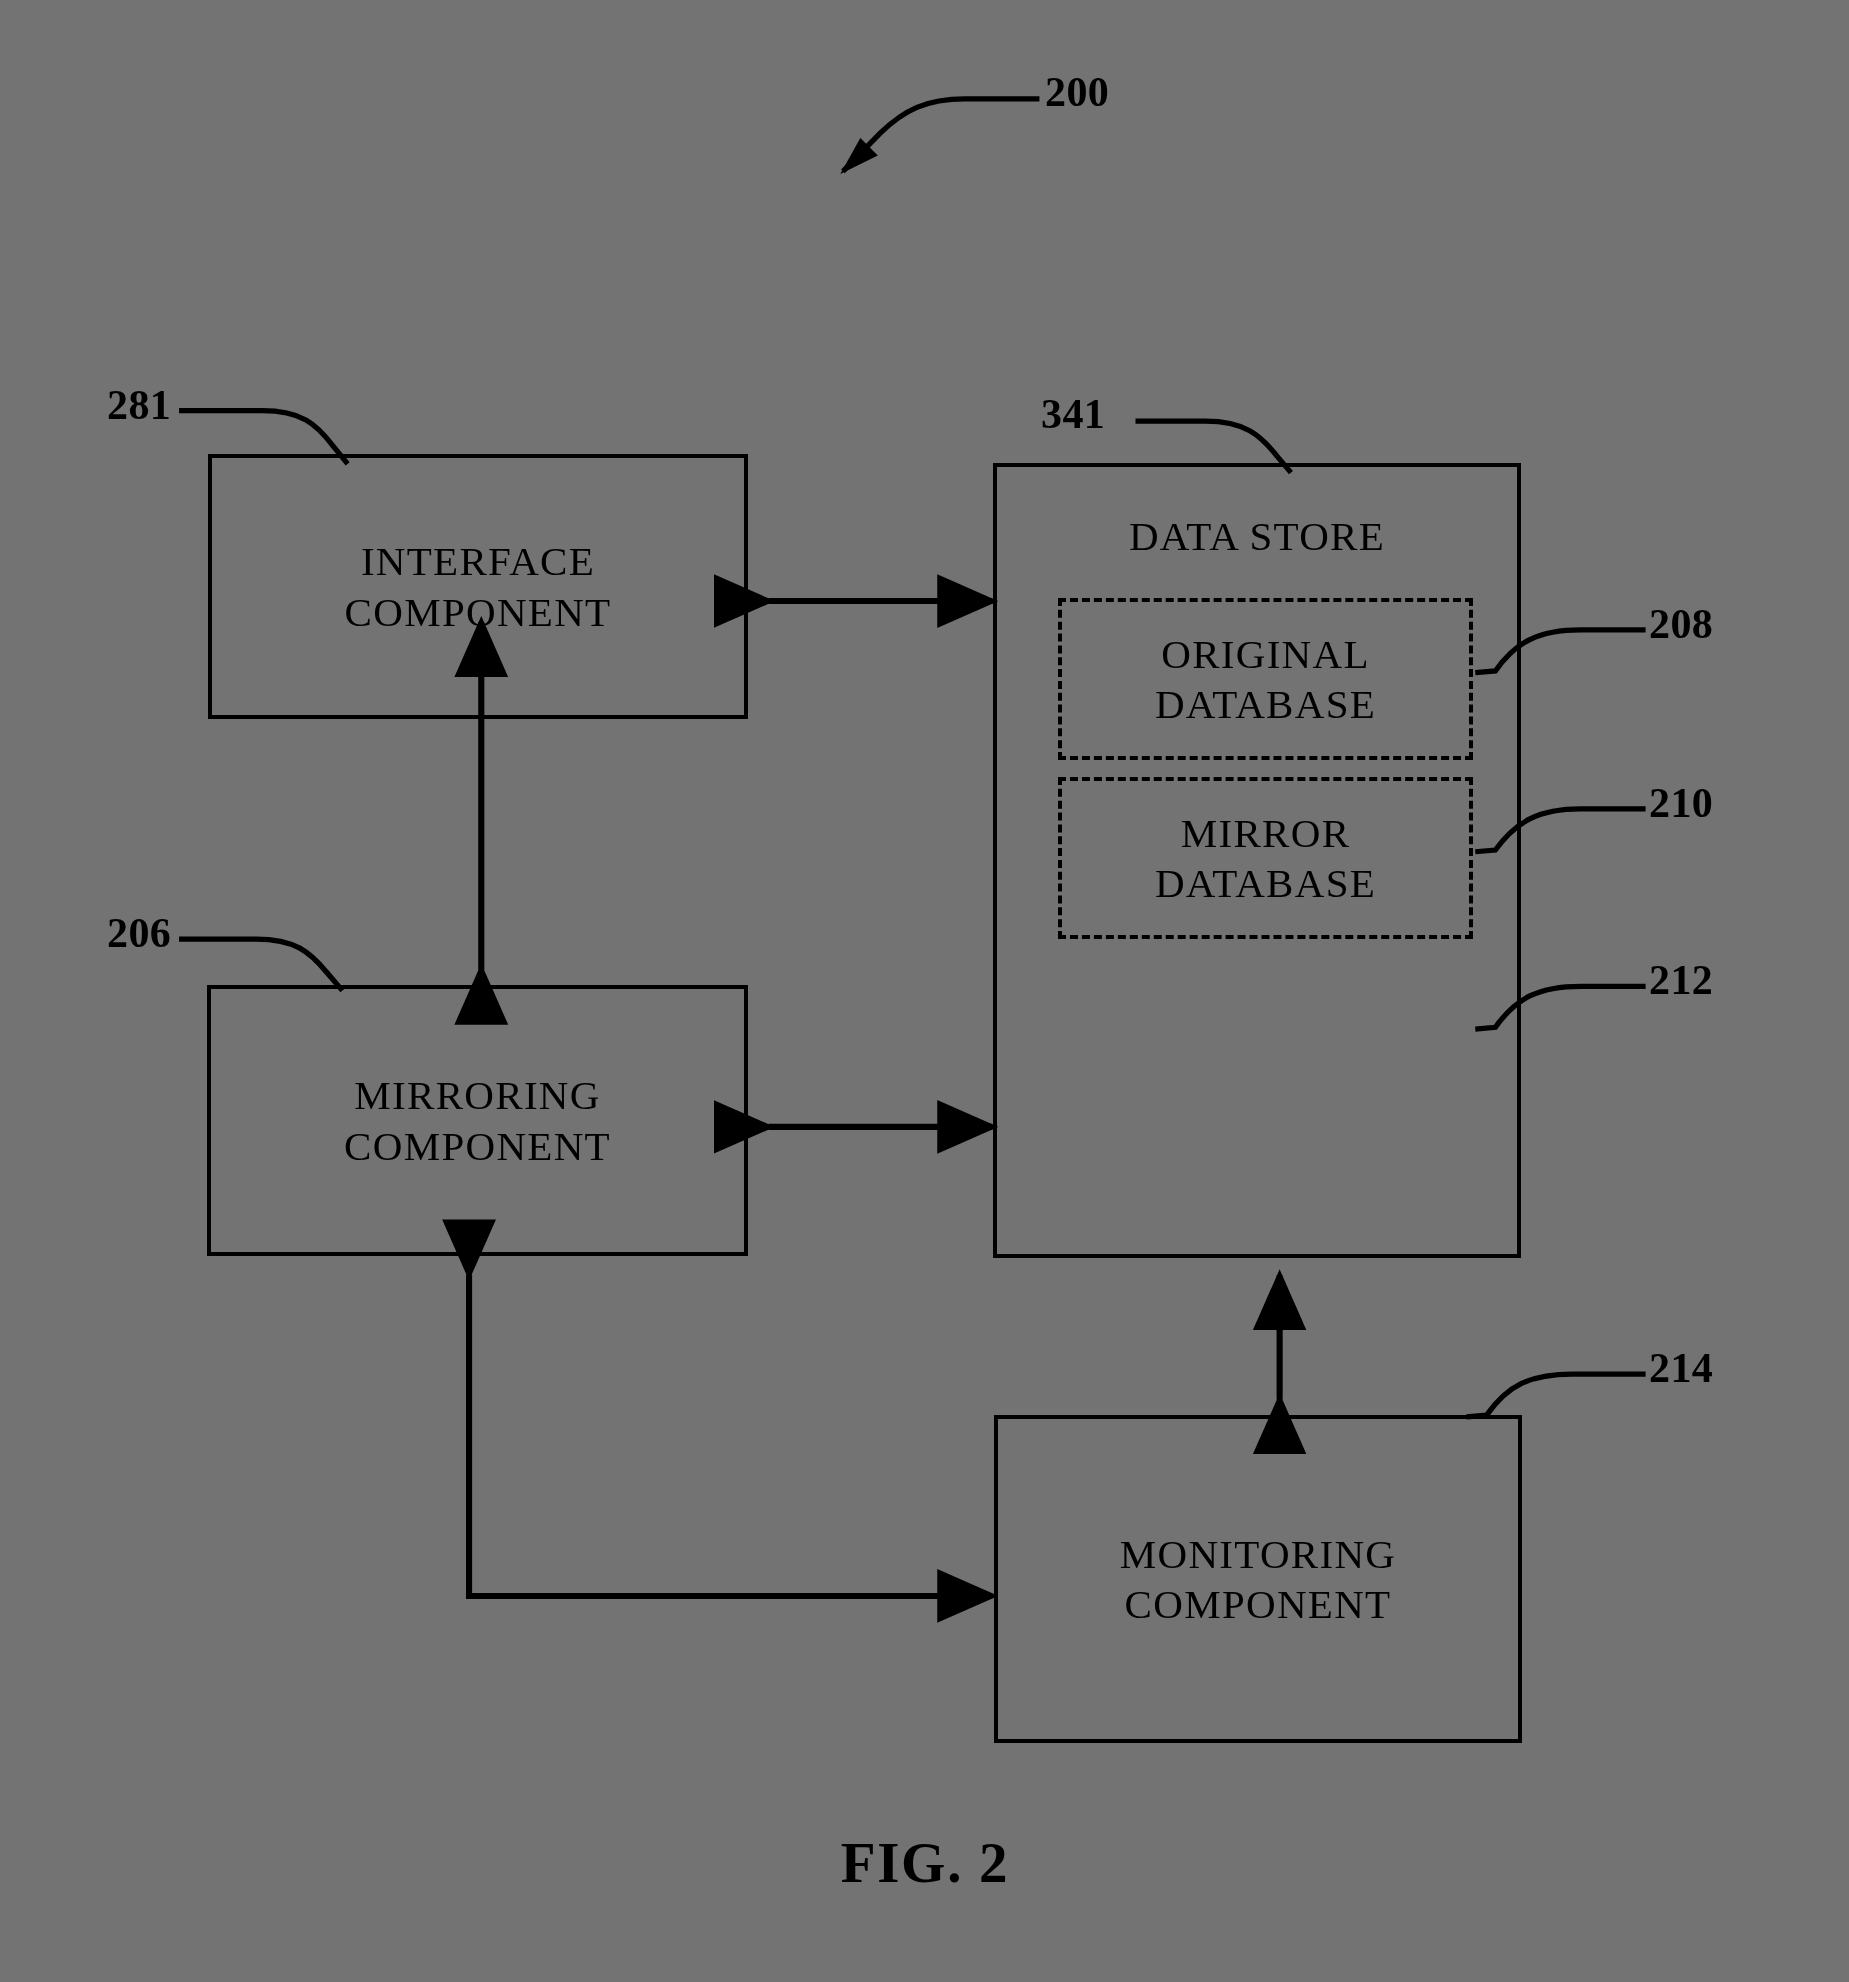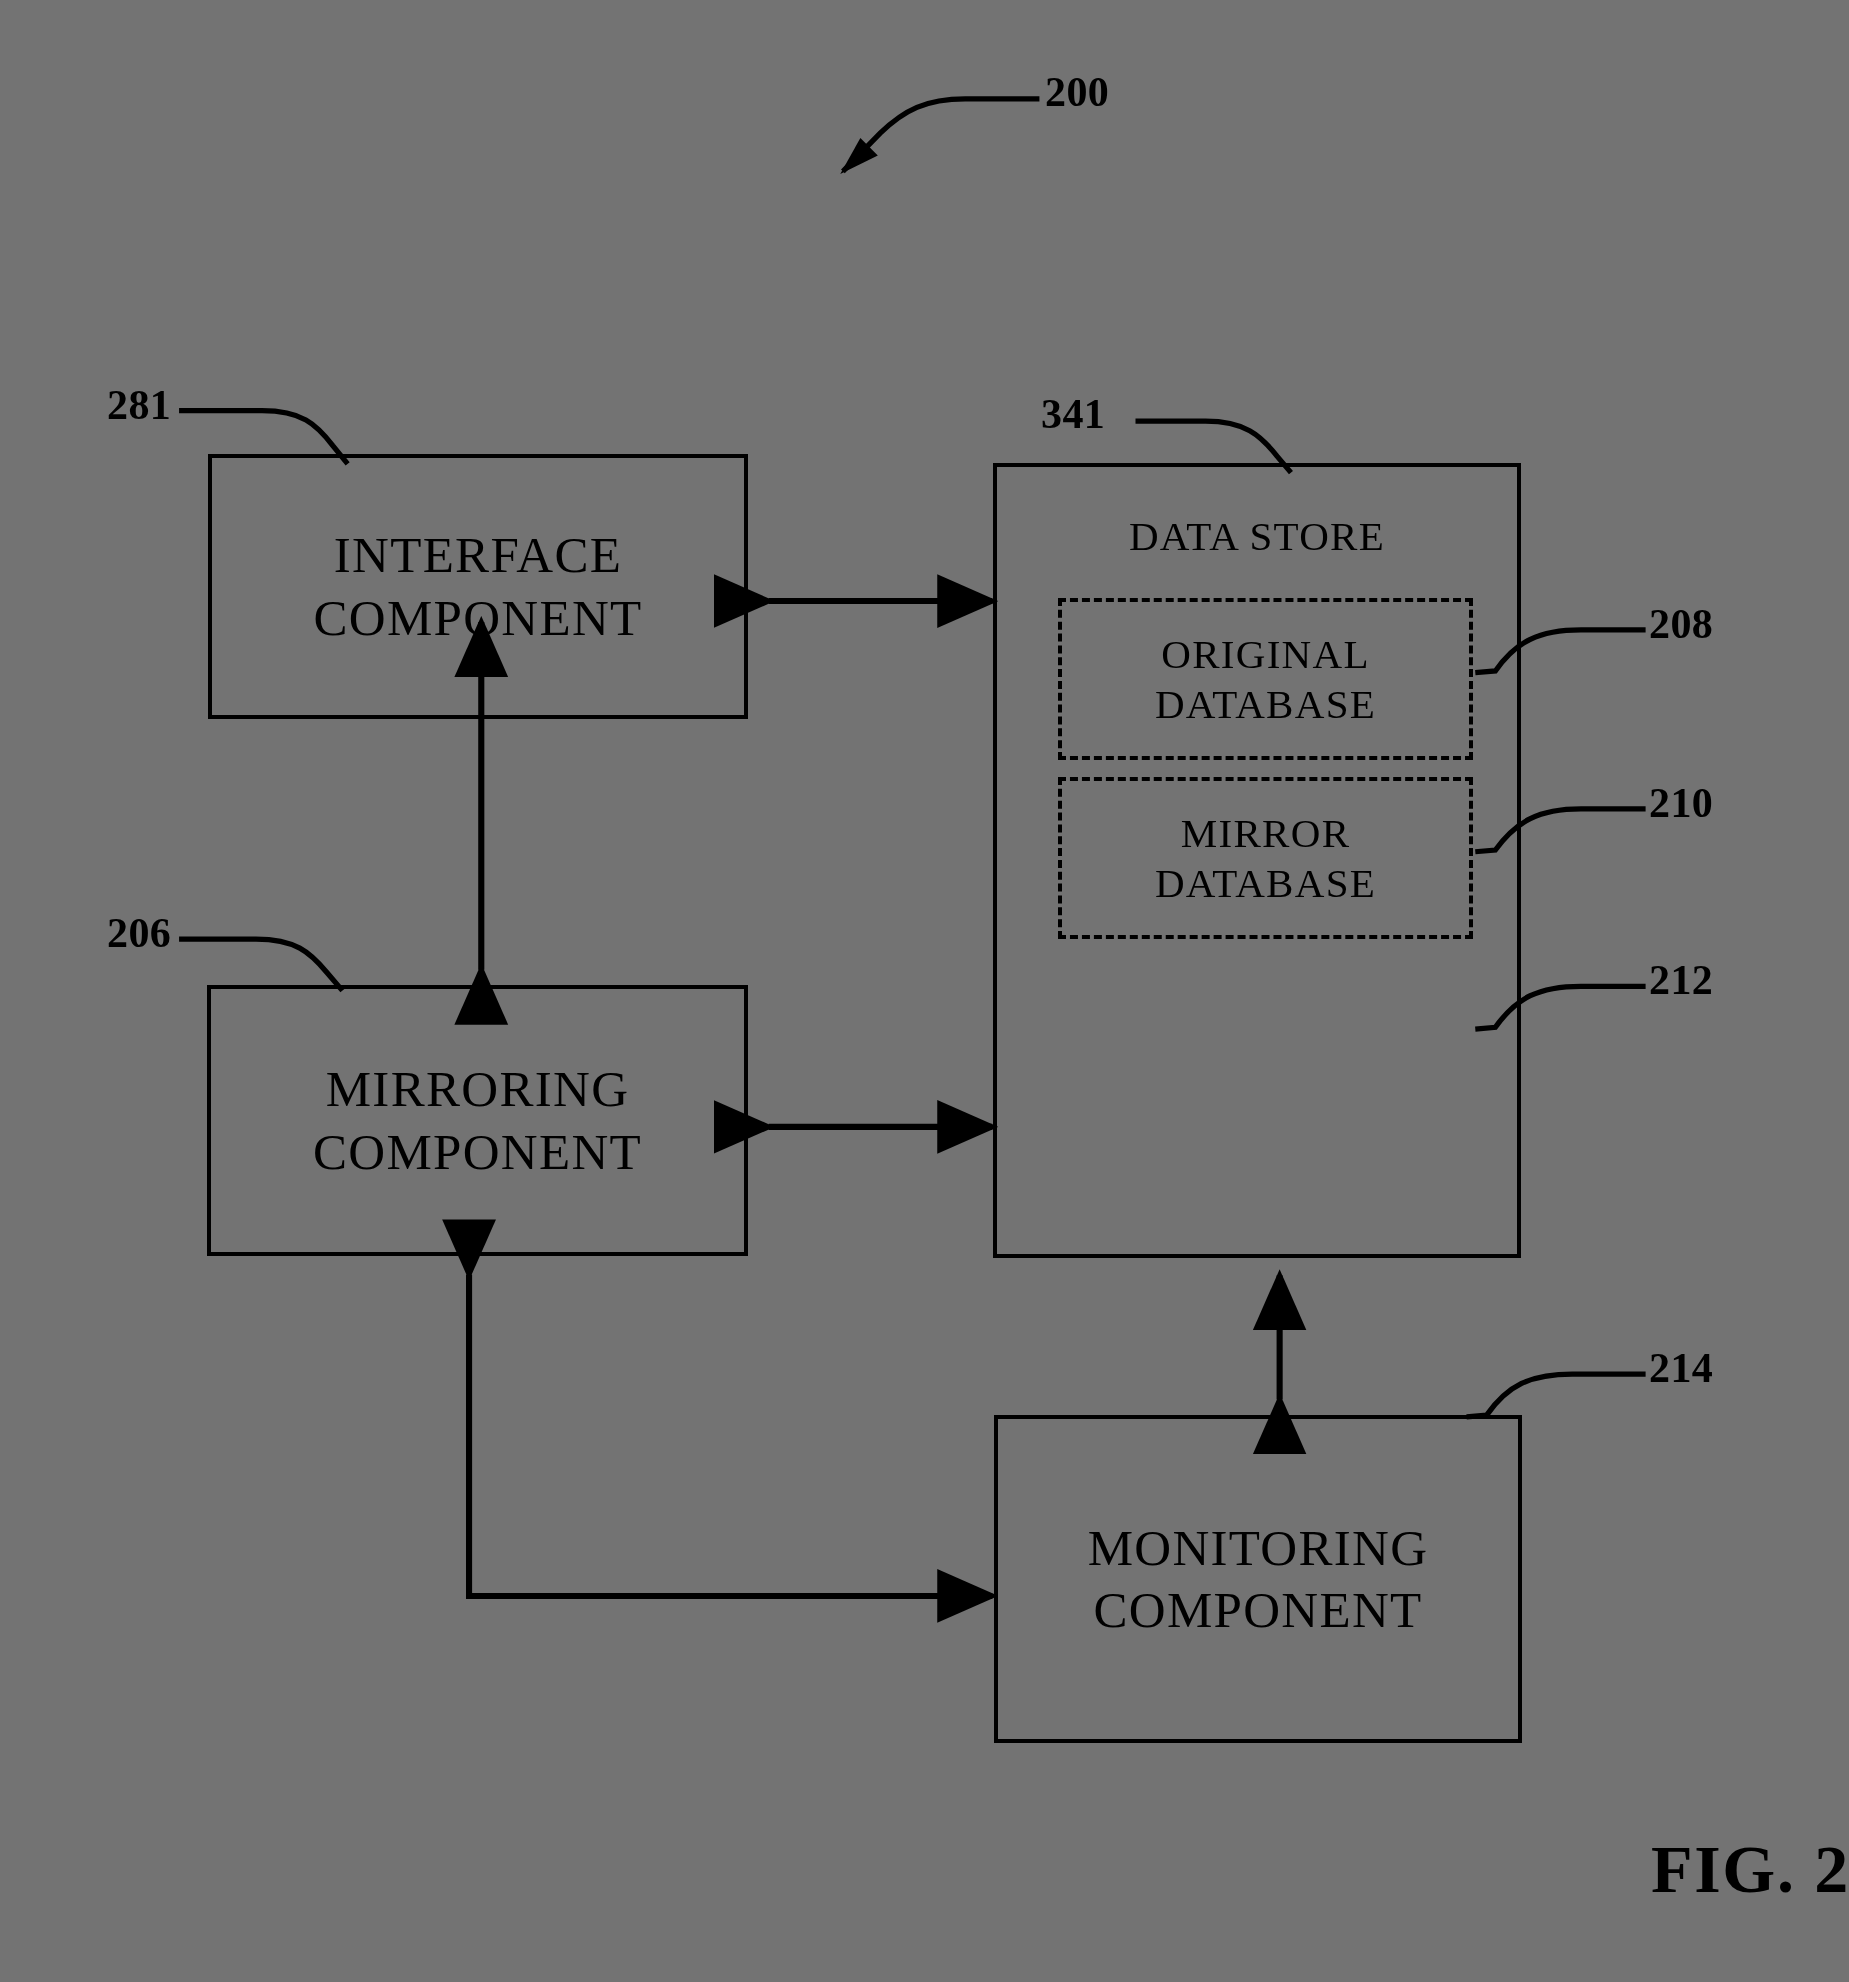--- a/index.html
+++ b/index.html
@@ -27,21 +27,21 @@
     box-sizing: border-box;
     border: 4.4px solid #000000;
     background: transparent;
     display: flex;
     flex-direction: column;
     align-items: center;
     justify-content: center;
   }
   .node-label {
     font-family: "Liberation Serif", "DejaVu Serif", serif;
-    font-size: 51px;
+    font-size: 41px;
     letter-spacing: 1.3px;
     color: #000000;
     text-align: center;
     line-height: 1.22;
     white-space: pre-line;
   }
   .ds-title {
     position: absolute;
     left: 0;
     right: 0;
@@ -74,24 +74,24 @@
     font-size: 42px;
     color: #000000;
     letter-spacing: 0.4px;
     white-space: nowrap;
   }
   .fig-caption {
     position: absolute;
     left: 0;
     right: 0;
     top: 1830px;
-    text-align: right;
+    text-align: center;
     font-family: "Liberation Serif", "DejaVu Serif", serif;
     font-weight: bold;
-    font-size: 68px;
+    font-size: 57px;
     letter-spacing: 1.7px;
     color: #000000;
   }
 </style>
 </head>
 <body>
 
 <div id="page">
 
   <svg id="svg-layer" viewBox="0 0 2118 2270" xmlns="http://www.w3.org/2000/svg">

